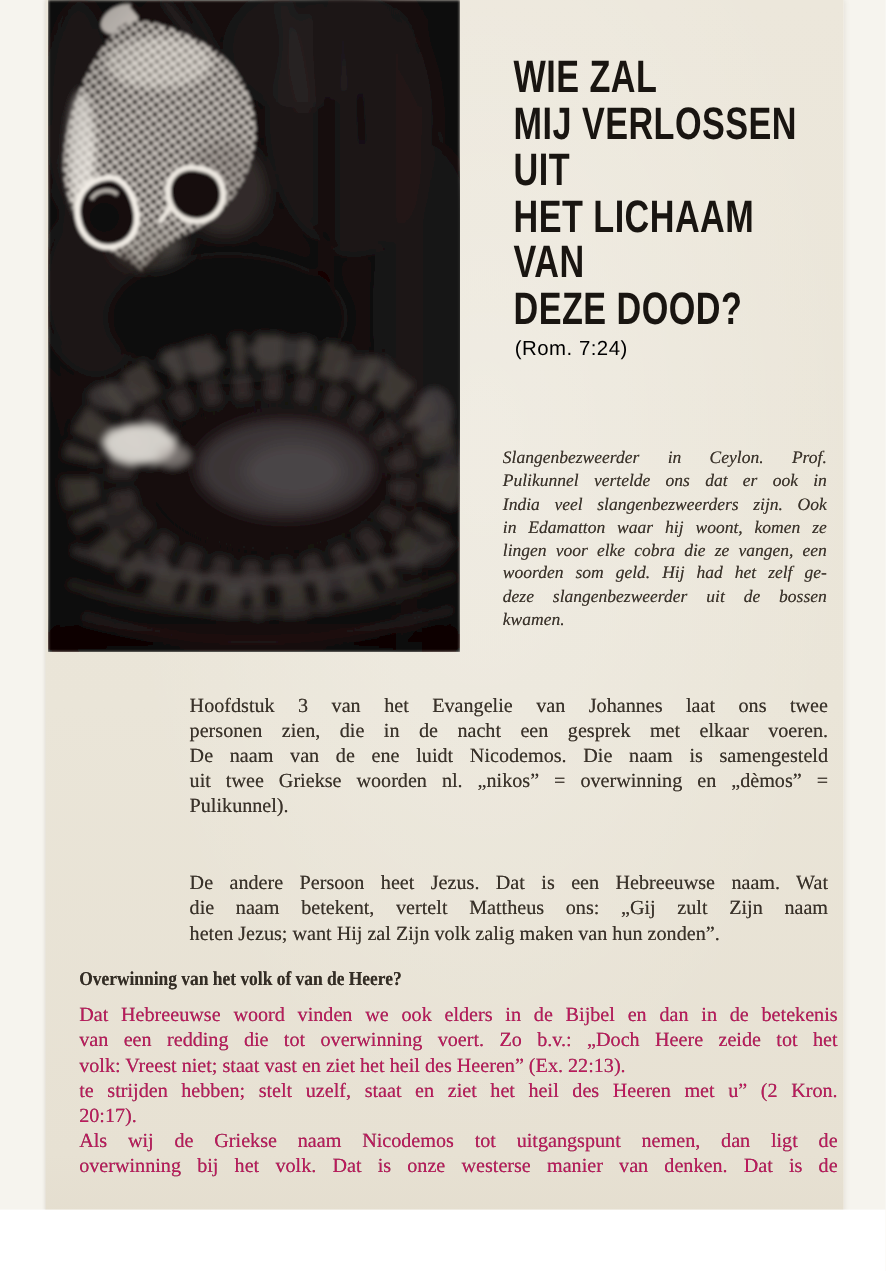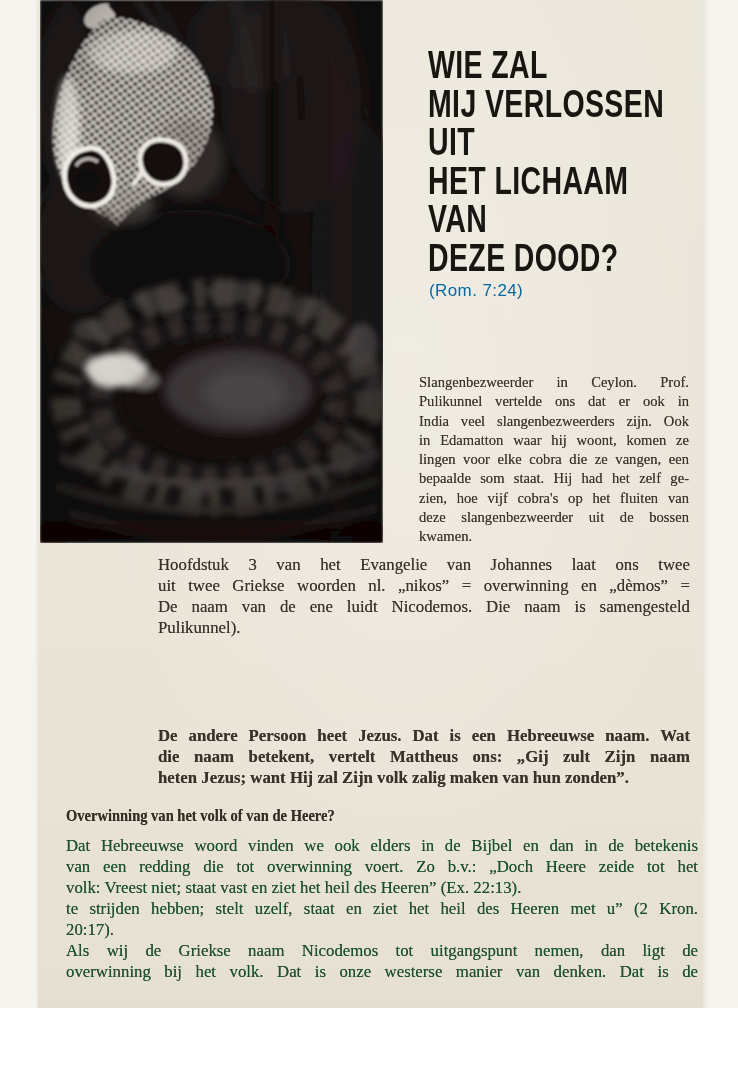--- a/index.html
+++ b/index.html
@@ -23,40 +23,40 @@
   .headline .tl{
     font-family:"Liberation Sans", sans-serif; font-weight:700;
     font-size:38px; line-height:38.5px; height:38.5px;
     transform:scaleX(0.75); transform-origin:0 50%;
     white-space:nowrap; letter-spacing:0.5px;
     text-align:left; text-align-last:auto;
   }
   .reference{
     position:absolute; left:429px; top:281px;
     font-family:"Liberation Sans", sans-serif; font-size:17px;
-    color:#0369a1; letter-spacing:0.4px;
+    color:#000000; letter-spacing:0.4px;
   }
   .caption{
     position:absolute; left:419px; top:373px; width:270px;
-    font-size:14.6px; line-height:19.3px; color:#3b342c;
+    font-style:italic; font-size:14.6px; line-height:19.3px; color:#3b342c;
     text-shadow:0 0 0.4px rgba(60,50,40,0.7);
   }
   .para{ position:absolute; font-size:16.8px; line-height:21px; color:#39322a;
          text-shadow:0 0 0.4px rgba(60,50,40,0.7); }
   .para-indent{ left:158px; width:532px; }
-  .para1{ top:554px; }
-  .para2{ top:725px;font-weight:bold; }
+  .para1{ top:577px; }
+  .para2{ top:725px; }
   .subheading{
     position:absolute; left:66px; top:806px;
     font-weight:700; font-size:16.5px; color:#332d25;
     transform:scaleX(0.88); transform-origin:0 0; white-space:nowrap;
     text-shadow:0 0 0.4px rgba(60,50,40,0.7);
   }
   .block{ position:absolute; left:66px; top:835px; width:632px;
-          font-size:16.8px; line-height:21px; color:#14532d;
+          font-size:16.8px; line-height:21px; color:#be185d;
           text-shadow:0 0 0.4px rgba(60,50,40,0.7); }
   .page-number{ position:absolute; left:62px; top:1016px; font-size:17.5px; color:#3c362e; }
   .bottom-edge{
     position:absolute; left:28px; top:1053px; width:710px; height:15px;
     border-radius:2px;
     background:linear-gradient(90deg,#8a8279 0%,#4a423a 5%,#1c1712 18%,#241e18 40%,#120e0a 70%,#1d1712 92%,#2a231c 100%);
   }
   .tl{ text-align:justify; text-align-last:justify; }
   .tl.ns{ text-align-last:left; }
 </style>
@@ -166,30 +166,30 @@
     </div>
 
   <div class="reference">(Rom. 7:24)</div>
 
   <div class="caption">
       <div class="tl">Slangenbezweerder in Ceylon. Prof.</div>
       <div class="tl">Pulikunnel vertelde ons dat er ook in</div>
       <div class="tl">India veel slangenbezweerders zijn. Ook</div>
       <div class="tl">in Edamatton waar hij woont, komen ze</div>
       <div class="tl">lingen voor elke cobra die ze vangen, een</div>
-      <div class="tl">bepaalde som staat. Hij had het zelf ge-</div>
-      <div class="tl">zien, hoe vijf cobra's op het fluiten van</div>
+      <div class="tl">woorden som geld. Hij had het zelf ge-</div>
       <div class="tl">deze slangenbezweerder uit de bossen</div>
       <div class="tl ns">kwamen.</div>
     </div>
 
   <div class="para para-indent para1">
       <div class="tl">Hoofdstuk 3 van het Evangelie van Johannes laat ons twee</div>
+      <div class="tl">personen zien, die in de nacht een gesprek met elkaar voeren.</div>
+      <div class="tl">De naam van de ene luidt Nicodemos. Die naam is samengesteld</div>
       <div class="tl">uit twee Griekse woorden nl. „nikos” = overwinning en „dèmos” =</div>
-      <div class="tl">De naam van de ene luidt Nicodemos. Die naam is samengesteld</div>
       <div class="tl ns">Pulikunnel).</div>
     </div>
 
   <div class="para para-indent para2">
       <div class="tl">De andere Persoon heet Jezus. Dat is een Hebreeuwse naam. Wat</div>
       <div class="tl">die naam betekent, vertelt Mattheus ons: „Gij zult Zijn naam</div>
       <div class="tl ns">heten Jezus; want Hij zal Zijn volk zalig maken van hun zonden”.</div>
     </div>
 
   <div class="subheading">Overwinning van het volk of van de Heere?</div>

